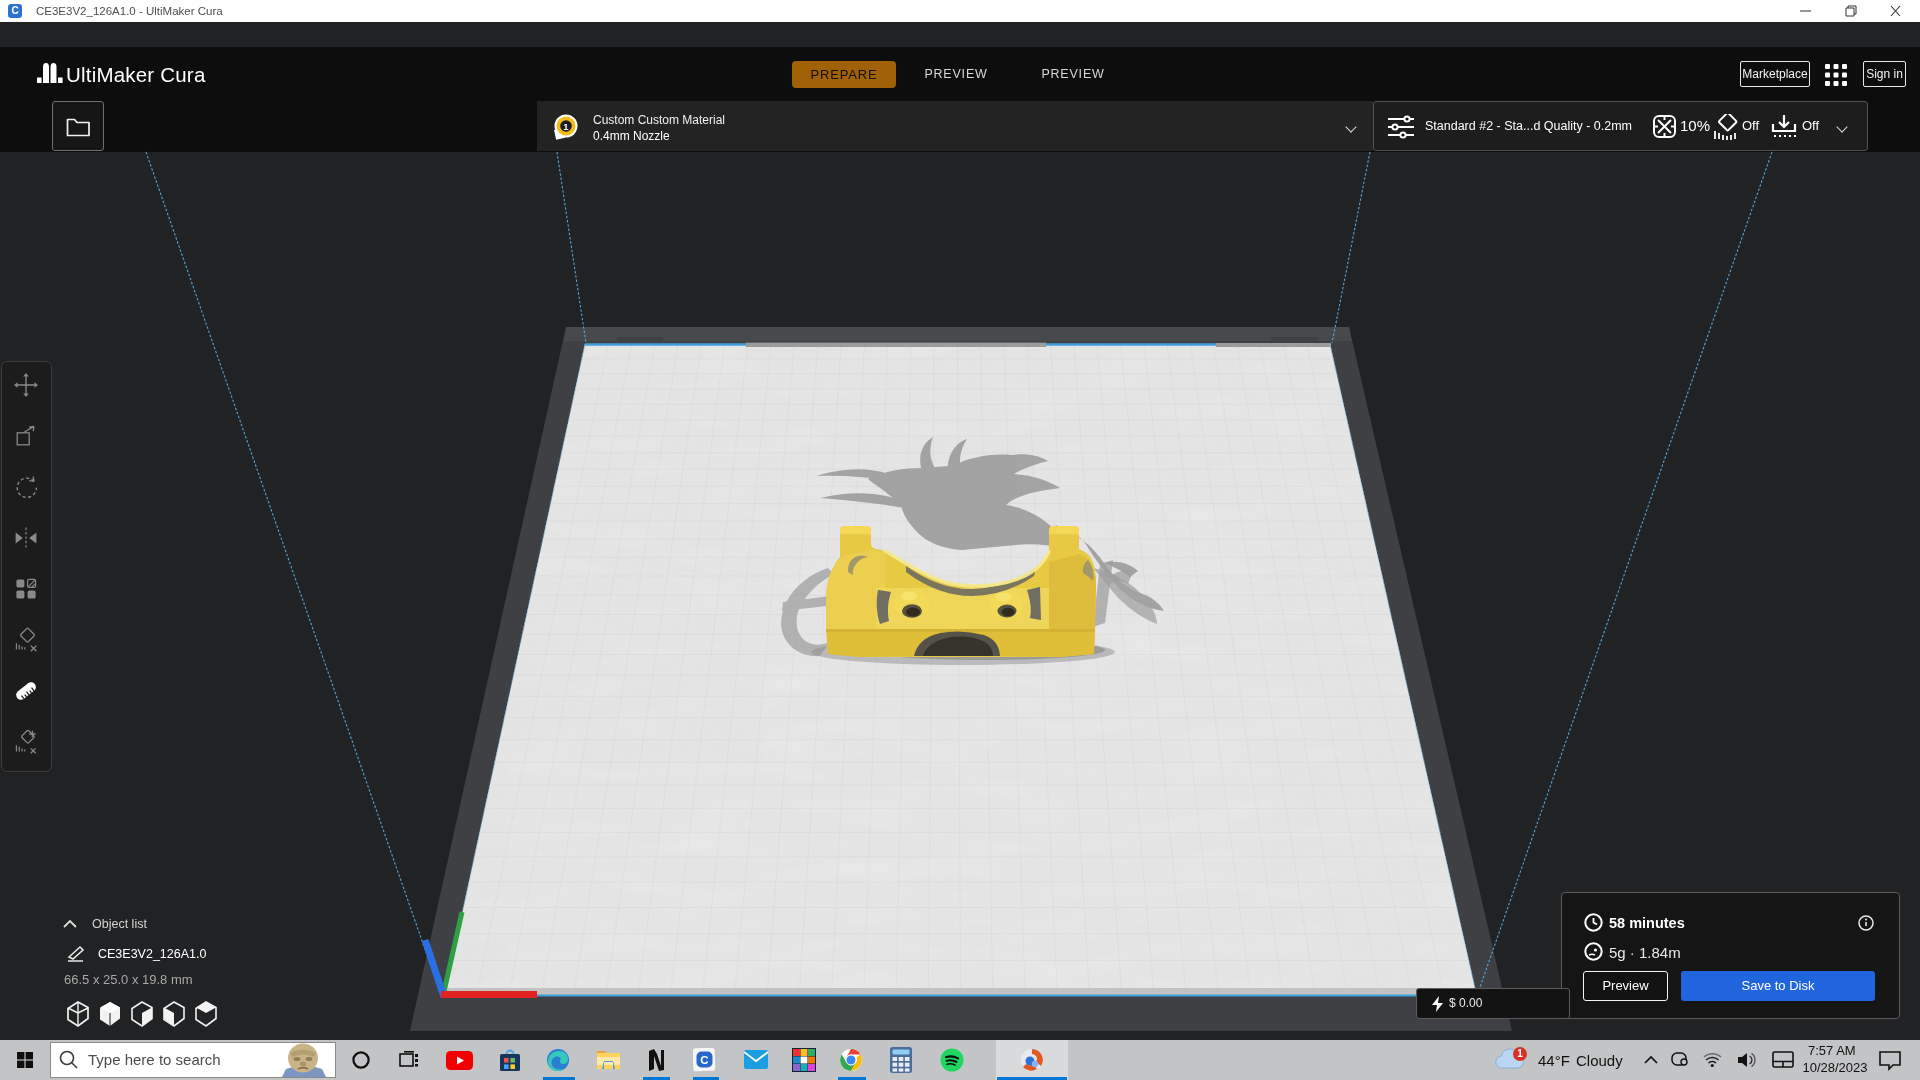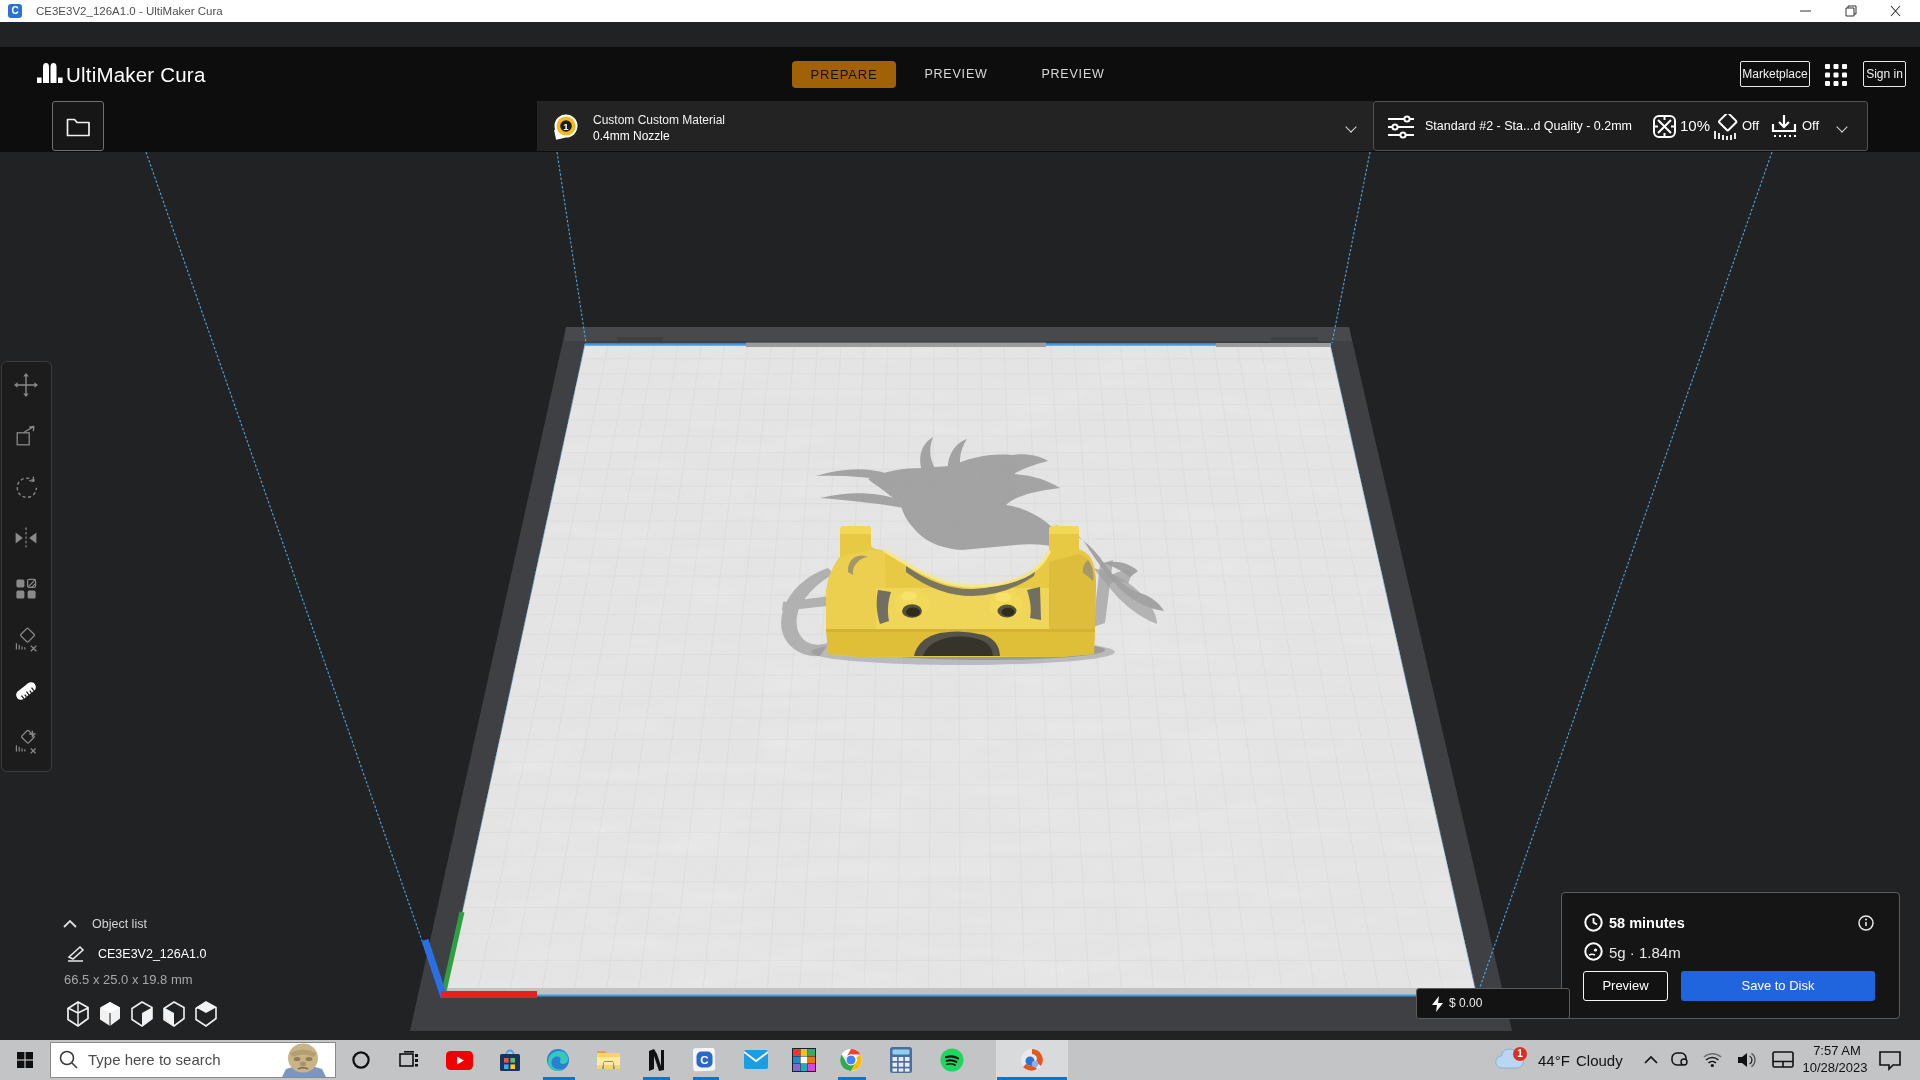--- a/index.html
+++ b/index.html
@@ -499,19 +499,19 @@
         <path d="M2 7v6h4l5 4V3L6 7z" fill="#111"></path>
         <g fill="none" stroke="#111" stroke-width="1.4">
           <path d="M13.5 6a4.5 4.5 0 0 1 0 8" opacity="0.85"></path>
           <path d="M15.5 3.4a8 8 0 0 1 0 13.2" opacity="0.6"></path>
         </g>
       </svg>
 <svg style="position:absolute;left:1772px;top:11px" width="22" height="18" viewBox="0 0 22 18">
         <rect x="1" y="1" width="20" height="15" rx="1.5" fill="none" stroke="#111" stroke-width="1.6"></rect>
         <path d="M1 10.5h20 M11 10.5v5.5" stroke="#111" stroke-width="1.6"></path>
       </svg>
-<div class="tbtext" style="left:1808px;top:3px;width:58px;text-align:center;font-size:13px">7:57 AM</div>
+<div class="tbtext" style="left:1808px;top:3px;width:58px;text-align:left;font-size:13px">7:57 AM</div>
 <div class="tbtext" style="left:1797px;top:20px;width:76px;text-align:center;font-size:13px">10/28/2023</div>
 <svg style="position:absolute;left:1878px;top:10px" width="24" height="21" viewBox="0 0 24 21">
         <path d="M2 2h20v13h-7l-4 4v-4H2z" fill="none" stroke="#111" stroke-width="1.6"></path>
       </svg>
 </div>
 </div>
 
 </body></html>

